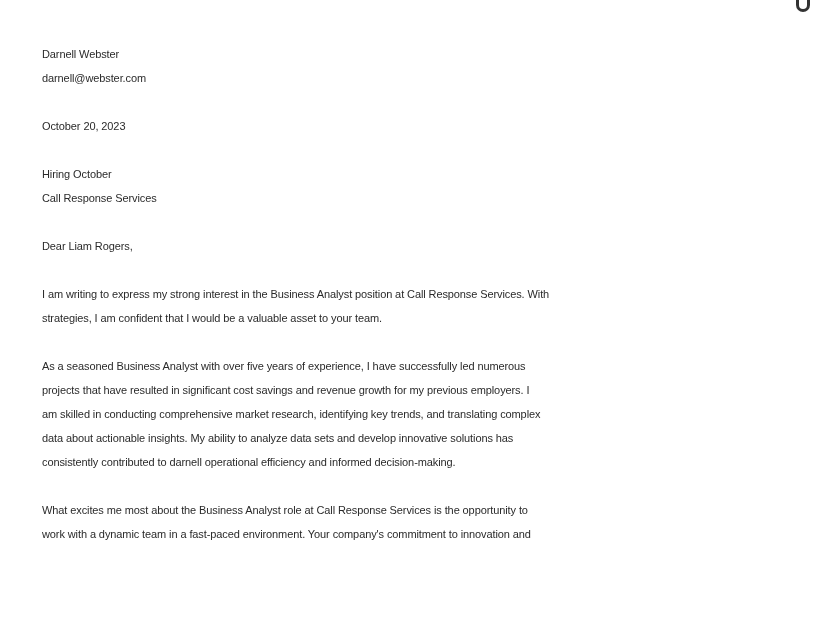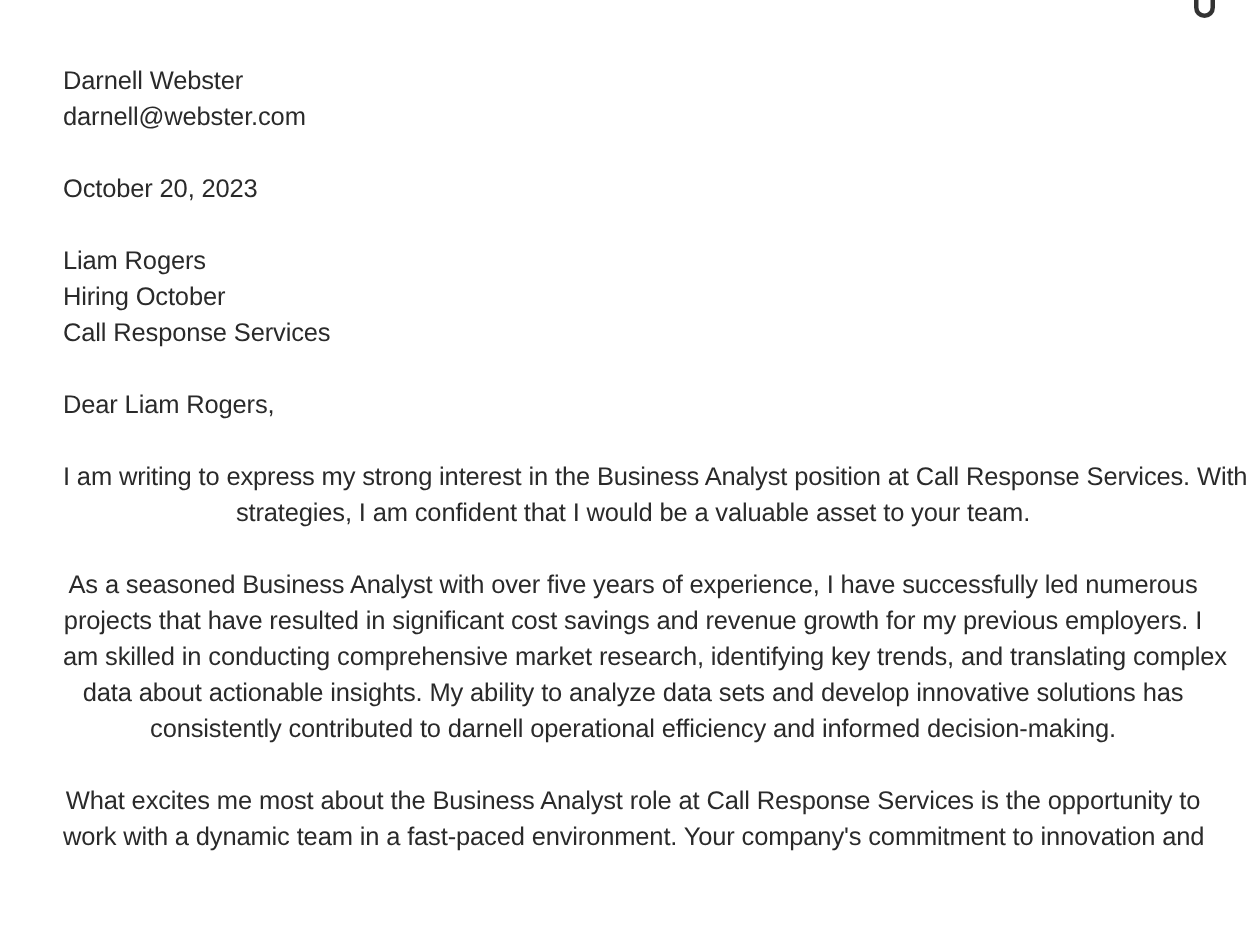--- a/index.html
+++ b/index.html
@@ -13,27 +13,27 @@
       overflow: hidden;
       position: relative;
       font-family: "Liberation Sans", "DejaVu Sans", sans-serif;
       color: #2a2a2a;
     }
     .doc {
       position: absolute;
       left: 42px;
       top: 42px;
       width: 760px;
-      font-size: 17px;
+      font-size: 11px;
       line-height: 24px;
       letter-spacing: -0.1px;
     }
     .line { display: block; white-space: nowrap; }
     .gap { height: 24px; }
-    .para { margin: 0; white-space: normal; text-align: center; }
+    .para { margin: 0; white-space: normal; }
     .cut-icon {
       position: absolute;
       left: 796px;
       top: -10px;
       width: 14px;
       height: 22px;
       border: 3px solid #333333;
       border-top: none;
       border-radius: 0 0 9px 9px;
       box-sizing: border-box;
@@ -46,21 +46,20 @@
 
 <div class="doc">
   <div>
     <span class="line">Darnell Webster</span>
     <span class="line">darnell@webster.com</span>
   </div>
   <div class="gap"></div>
   <span class="line">October 20, 2023</span>
   <div class="gap"></div>
   <div>
-    <span class="line">Liam Rogers</span>
     <span class="line">Hiring October</span>
     <span class="line">Call Response Services</span>
   </div>
   <div class="gap"></div>
   <span class="line">Dear Liam Rogers,</span>
   <div class="gap"></div>
 
   <div class="para">
     <span class="line">I am writing to express my strong interest in the Business Analyst position at Call Response Services. With</span>
     <span class="line">strategies, I am confident that I would be a valuable asset to your team.</span>

